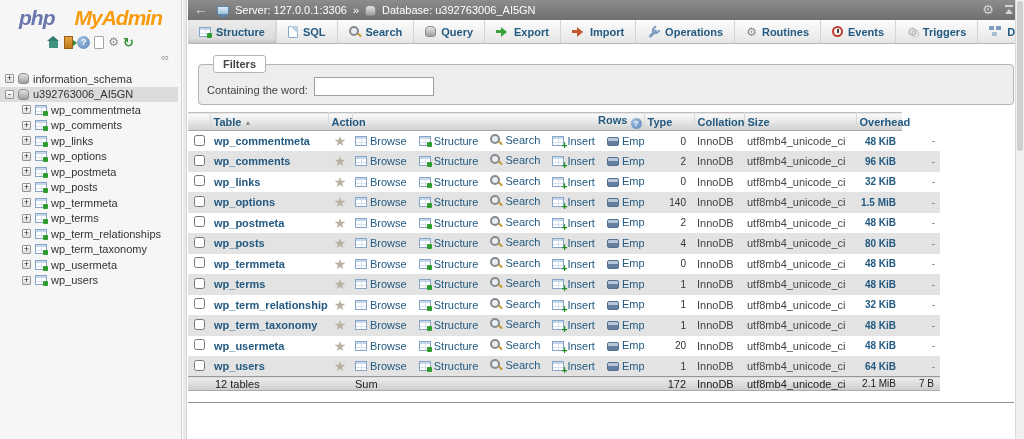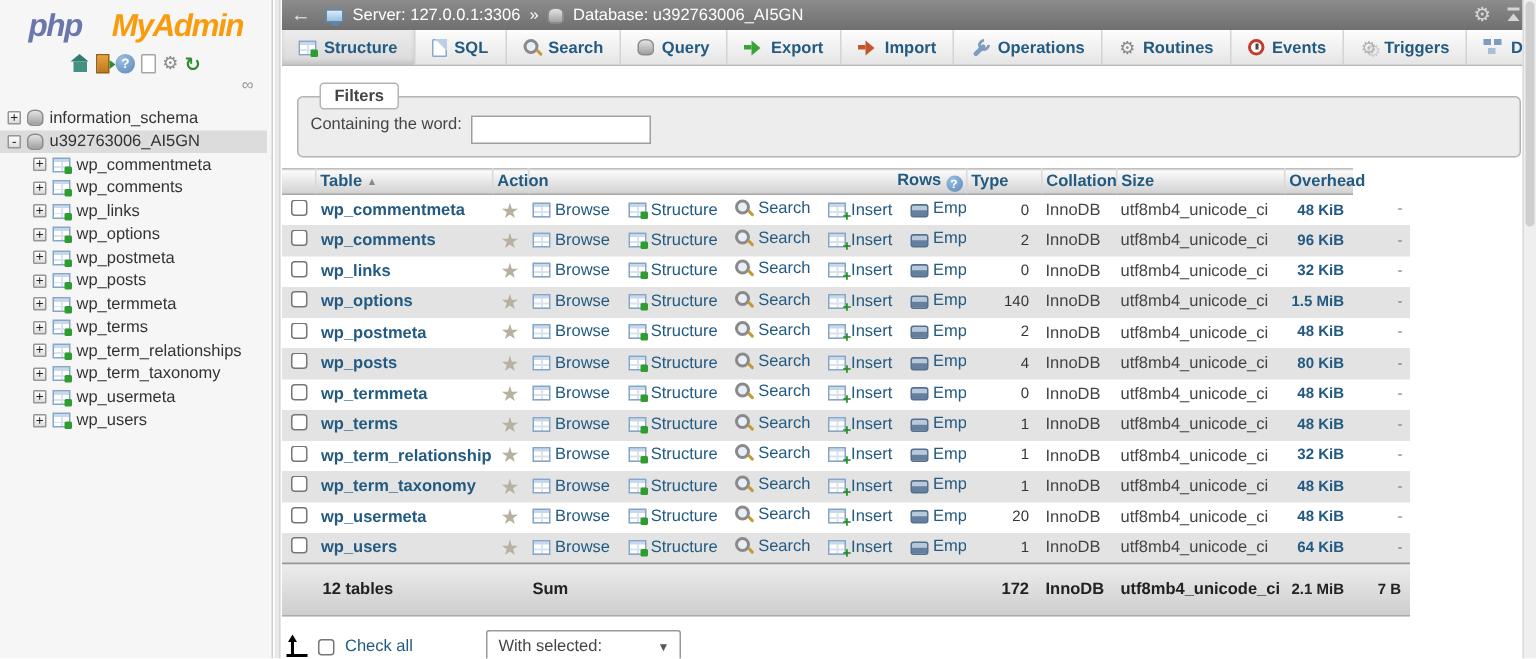--- a/index.html
+++ b/index.html
@@ -101,29 +101,29 @@
   .backarrow { color:#e8e8e8; font-size:13px; line-height:18px; margin-right:4px; cursor:pointer; }
   .tb-right { margin-left:auto; display:flex; align-items:center; gap:10px; }
 
   #tabbar { height:24px; background:linear-gradient(#fdfdfd,#e5e5e5); border-bottom:1px solid #b6b6b6; display:flex; align-items:stretch; }
   .tab { display:flex; align-items:center; gap:5px; padding:0 11px; border-right:1px solid #d4d4d4; color:#235a81; font-weight:bold; }
   .tab.active { background:linear-gradient(#ececec,#d9d9d9); box-shadow:inset 0 -2px 3px rgba(0,0,0,.10); }
 
   #content { position:relative; }
   fieldset.filters { margin:11px 10px 0 10px; border:1px solid #b4b4b4; border-radius:4px; background:#ededed; padding:2px 8px 8px; }
   fieldset.filters legend { margin-left:6px; background:#fff; border:1px solid #b4b4b4; border-radius:3px; padding:2px 9px; font-weight:bold; color:#444; }
-  .filterline { margin-top:2px; display:flex; align-items:flex-start; gap:6px; }
+  .filterline { margin-top:2px; display:flex; align-items:flex-end; gap:6px; }
   .filterline input { width:120px; height:19px; border:1px solid #9f9f9f; background:#fff; padding:0 3px; font-size:11px; }
 
   table.data { margin-top:7px; border-collapse:collapse; width:752px; table-layout:fixed; }
   table.data thead th { background:linear-gradient(#fcfcfc,#d0d0d0); border-top:1px solid #bfbfbf; border-bottom:1px solid #a8a8a8; border-right:1px solid #d8d8d8; color:#235a81; font-weight:bold; text-align:left; height:16px; padding:1px 3px; font-size:11px; white-space:nowrap; }
   table.data thead th:last-child { border-right:none; }
   table.data tbody td { height:20.5px; padding:0 3px; white-space:nowrap; overflow:hidden; }
   table.data tbody tr:nth-child(even) { background:#e3e3e3; }
-  table.data tfoot td { background:linear-gradient(#ececec,#cdcdcd); border-top:1px solid #979797; border-bottom:1px solid #ababab; font-weight:bold; color:#222; height:35px; padding:0 3px; white-space:nowrap; }
+  table.data tfoot td { background:linear-gradient(#ececec,#cdcdcd); border-top:1px solid #979797; border-bottom:1px solid #ababab; font-weight:normal; color:#222; height:14px; padding:0 3px; white-space:nowrap; }
   .c-check { text-align:center; }
   .c-check input { width:11px; height:11px; cursor:pointer; }
   .tname { color:#235a81; font-weight:bold; padding-left:1px; }
   .c-star { text-align:center; }
   .act { color:#235a81; margin-right:9px; display:inline-flex; align-items:center; gap:3px; }
   .c-rows { text-align:right; padding-right:8px !important; font-size:10px; color:#333; }
   .c-type { color:#444; }
   .c-coll { color:#444; }
   .c-size { text-align:right; padding-right:6px !important; font-size:10px; color:#235a81;font-weight:bold; }
   .c-ovh  { text-align:right; padding-right:5px !important; font-size:10px; color:#777; }
@@ -767,29 +767,20 @@
           <td>Sum</td>
           <td class="sum-num">172</td>
           <td>InnoDB</td>
           <td>utf8mb4_unicode_ci</td>
           <td class="sum-size">2.1 MiB</td>
           <td class="sum-ovh">7 B</td>
         </tr>
       </tfoot>
     </table>
 
-    <div class="checkrow">
-      <i class="ico ic-upmark"></i>
-      <input type="checkbox" style="">
-      <span class="checkall-lbl">Check all</span>
-      <span class="selectbox">
-        <span>With selected:</span>
-        <span class="caret">▼</span>
-      </span>
-    </div>
 
     <div class="divider"></div>
 
   </div>
 </div>
 
 <div id="scrollbar">
     <div class="thumb"></div>
   </div>
 

